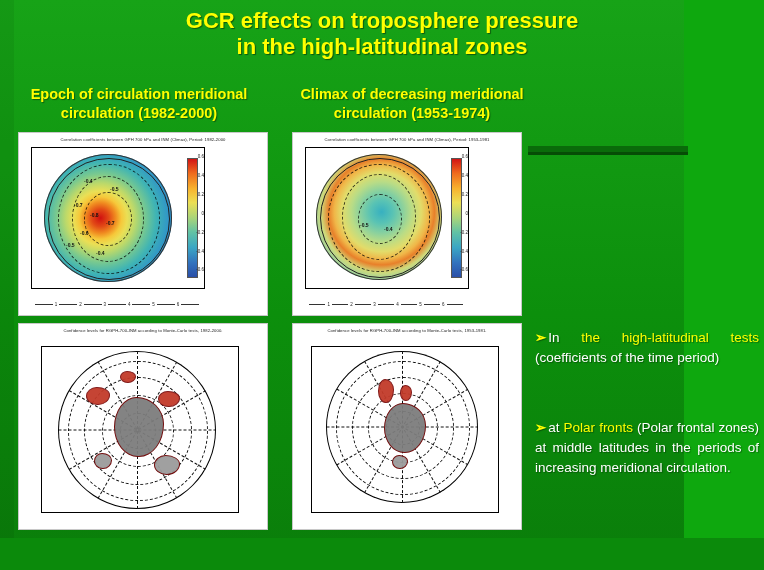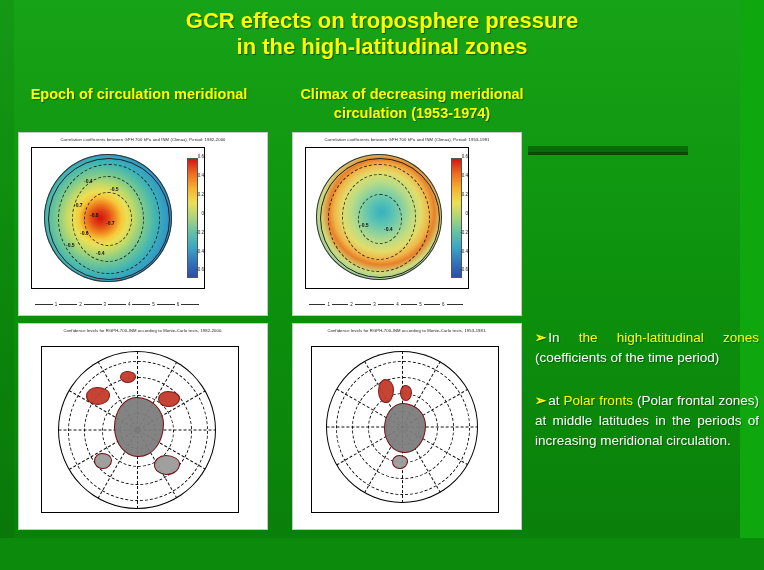--- a/index.html
+++ b/index.html
@@ -8,21 +8,21 @@
   }
   body {
     width: 764px;
     height: 570px;
     overflow: hidden;
     font-family: "Liberation Sans", sans-serif;
     background: #0ea80e;
   }
   .slide {
     position: relative;
-    width: 740px;
+    width: 684px;
     height: 570px;
     background:
       linear-gradient(to bottom, #17a317 0%, #0c8f0c 55%, #0a7d0a 100%);
   }
   
   .bottom-band {
     position: absolute;
     left: 0;
     bottom: 0;
     width: 764px;
@@ -232,21 +232,21 @@
     left: 535px;
     width: 224px;
     color: #ffffff;
     font-size: 13.5px;
     line-height: 20px;
     text-align: justify;
     text-shadow: 1px 1px 1px rgba(0,0,0,0.35);
   }
   #para-intro { top: 202px; }
   #bullet-1 { top: 328px; }
-  #bullet-2 { top: 391px; }
+  #bullet-2 { top: 418px; }
   .bullet-mark {
     color: #ffff00;
     font-weight: bold;
     margin-right: 2px;
   }
   .hl { color: #ffff00; }
 </style>
 </head>
 <body>
 
@@ -255,20 +255,21 @@
   <div class="left-col-band"></div>
   <div class="bottom-band"></div>
 
   <div class="title">
     <div>GCR effects on troposphere pressure</div>
     <div>in the high-latitudinal zones</div>
   </div>
 
   <div class="subhead" id="subhead-left">
     <div>Epoch of circulation  meridional</div>
+    <div>circulation   (1982-2000)</div>
   </div>
 
   <div class="subhead" id="subhead-right">
     <div>Climax of decreasing  meridional</div>
     <div>circulation   (1953-1974)</div>
   </div>
 
   <div class="accent-bar" id="accent-bar-1"></div>
   <div class="accent-bar" id="accent-bar-2"></div>
 
@@ -409,20 +410,20 @@
           <div class="blob red" style="left:52px;top:28px;width:14px;height:22px;"></div>
           <div class="blob red" style="left:74px;top:34px;width:10px;height:14px;"></div>
           <div class="blob" style="left:66px;top:104px;width:14px;height:12px;"></div>
         </div>
       </div>
     </div>
   </div>
 
 
   <div class="body-text" id="bullet-1">
-    <span class="bullet-mark">➢</span><span>In </span><span class="hl">the  high-latitudinal  zones</span><span> (coefficients   of  the  time  period)</span>
+    <span class="bullet-mark">➢</span><span>In </span><span class="hl">the  high-latitudinal  tests</span><span> (coefficients   of  the  time  period)</span>
   </div>
 
   <div class="body-text" id="bullet-2">
     <span class="bullet-mark">➢</span><span>at </span><span class="hl">Polar  fronts</span><span>  (Polar  frontal  zones)  at  middle  latitudes  in  the  periods  of  increasing   meridional  circulation.</span>
   </div>
 
 </div>
 
 </body></html>

